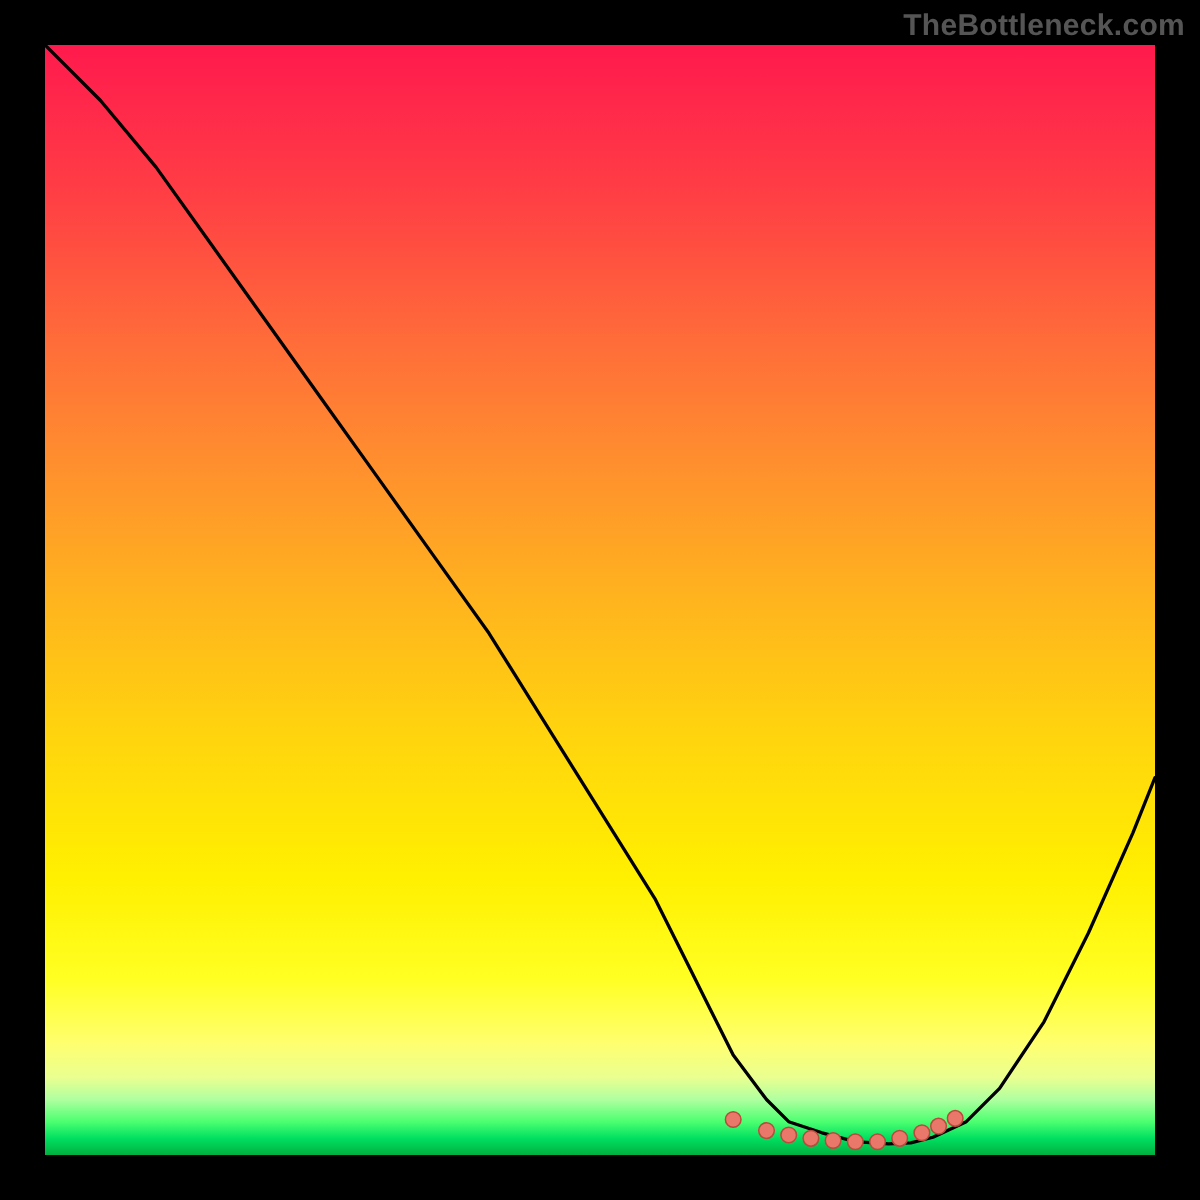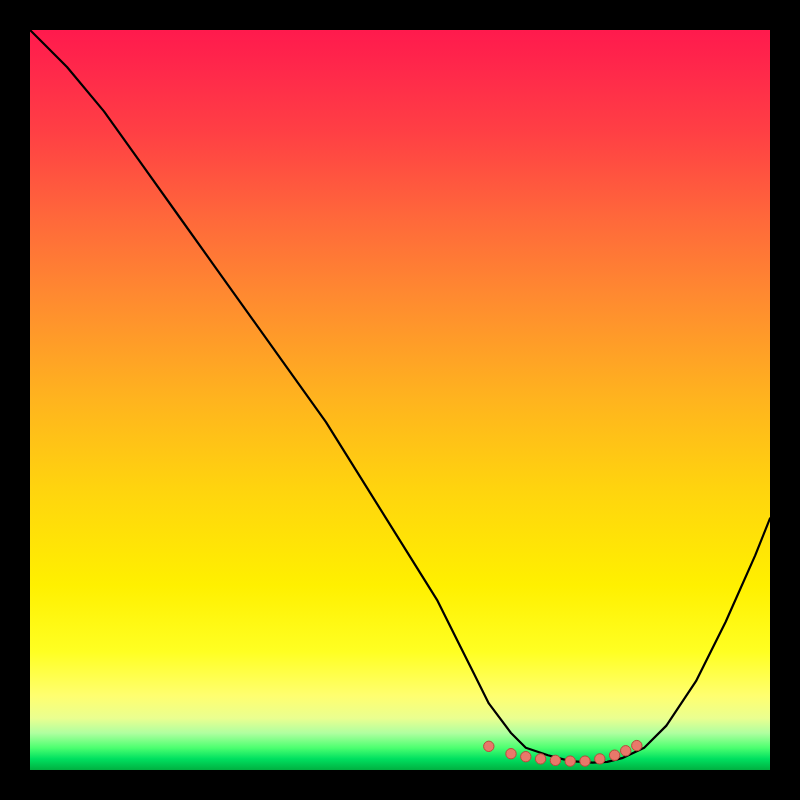--- a/index.html
+++ b/index.html
@@ -66,20 +66,21 @@
     font-size: 20px;
     font-weight: 600;
     letter-spacing: 0.2px;
     user-select: none;
   }
 </style>
 </head>
 <body>
 
 <div class="frame">
+  <div class="watermark">TheBottleneck.com</div>
 
   <div class="plot-area">
     <div class="gradient"></div>
     <svg id="chart-svg" class="svg-layer" viewBox="0 0 740 740" preserveAspectRatio="none">
       <path id="curve-path" fill="none" stroke="#000000" stroke-width="2.2" stroke-linejoin="round" stroke-linecap="round" d="M0.00 0.00 L14.80 14.80 L37.00 37.00 L74.00 81.40 L111.00 133.20 L148.00 185.00 L185.00 236.80 L222.00 288.60 L259.00 340.40 L296.00 392.20 L333.00 451.40 L370.00 510.60 L407.00 569.80 L429.20 614.20 L444.00 643.80 L458.80 673.40 L481.00 703.00 L495.80 717.80 L518.00 725.20 L540.20 731.12 L562.40 732.60 L577.20 731.86 L592.00 728.16 L614.20 717.80 L636.40 695.60 L666.00 651.20 L695.60 592.00 L725.20 525.40 L740.00 488.40"></path>
       <g id="markers">
           <circle cx="458.80" cy="716.32" r="5.2" fill="#e9786a" stroke="#b94a3c" stroke-width="1"></circle>
           <circle cx="481.00" cy="723.72" r="5.2" fill="#e9786a" stroke="#b94a3c" stroke-width="1"></circle>
           <circle cx="495.80" cy="726.68" r="5.2" fill="#e9786a" stroke="#b94a3c" stroke-width="1"></circle>
           <circle cx="510.60" cy="728.90" r="5.2" fill="#e9786a" stroke="#b94a3c" stroke-width="1"></circle>

